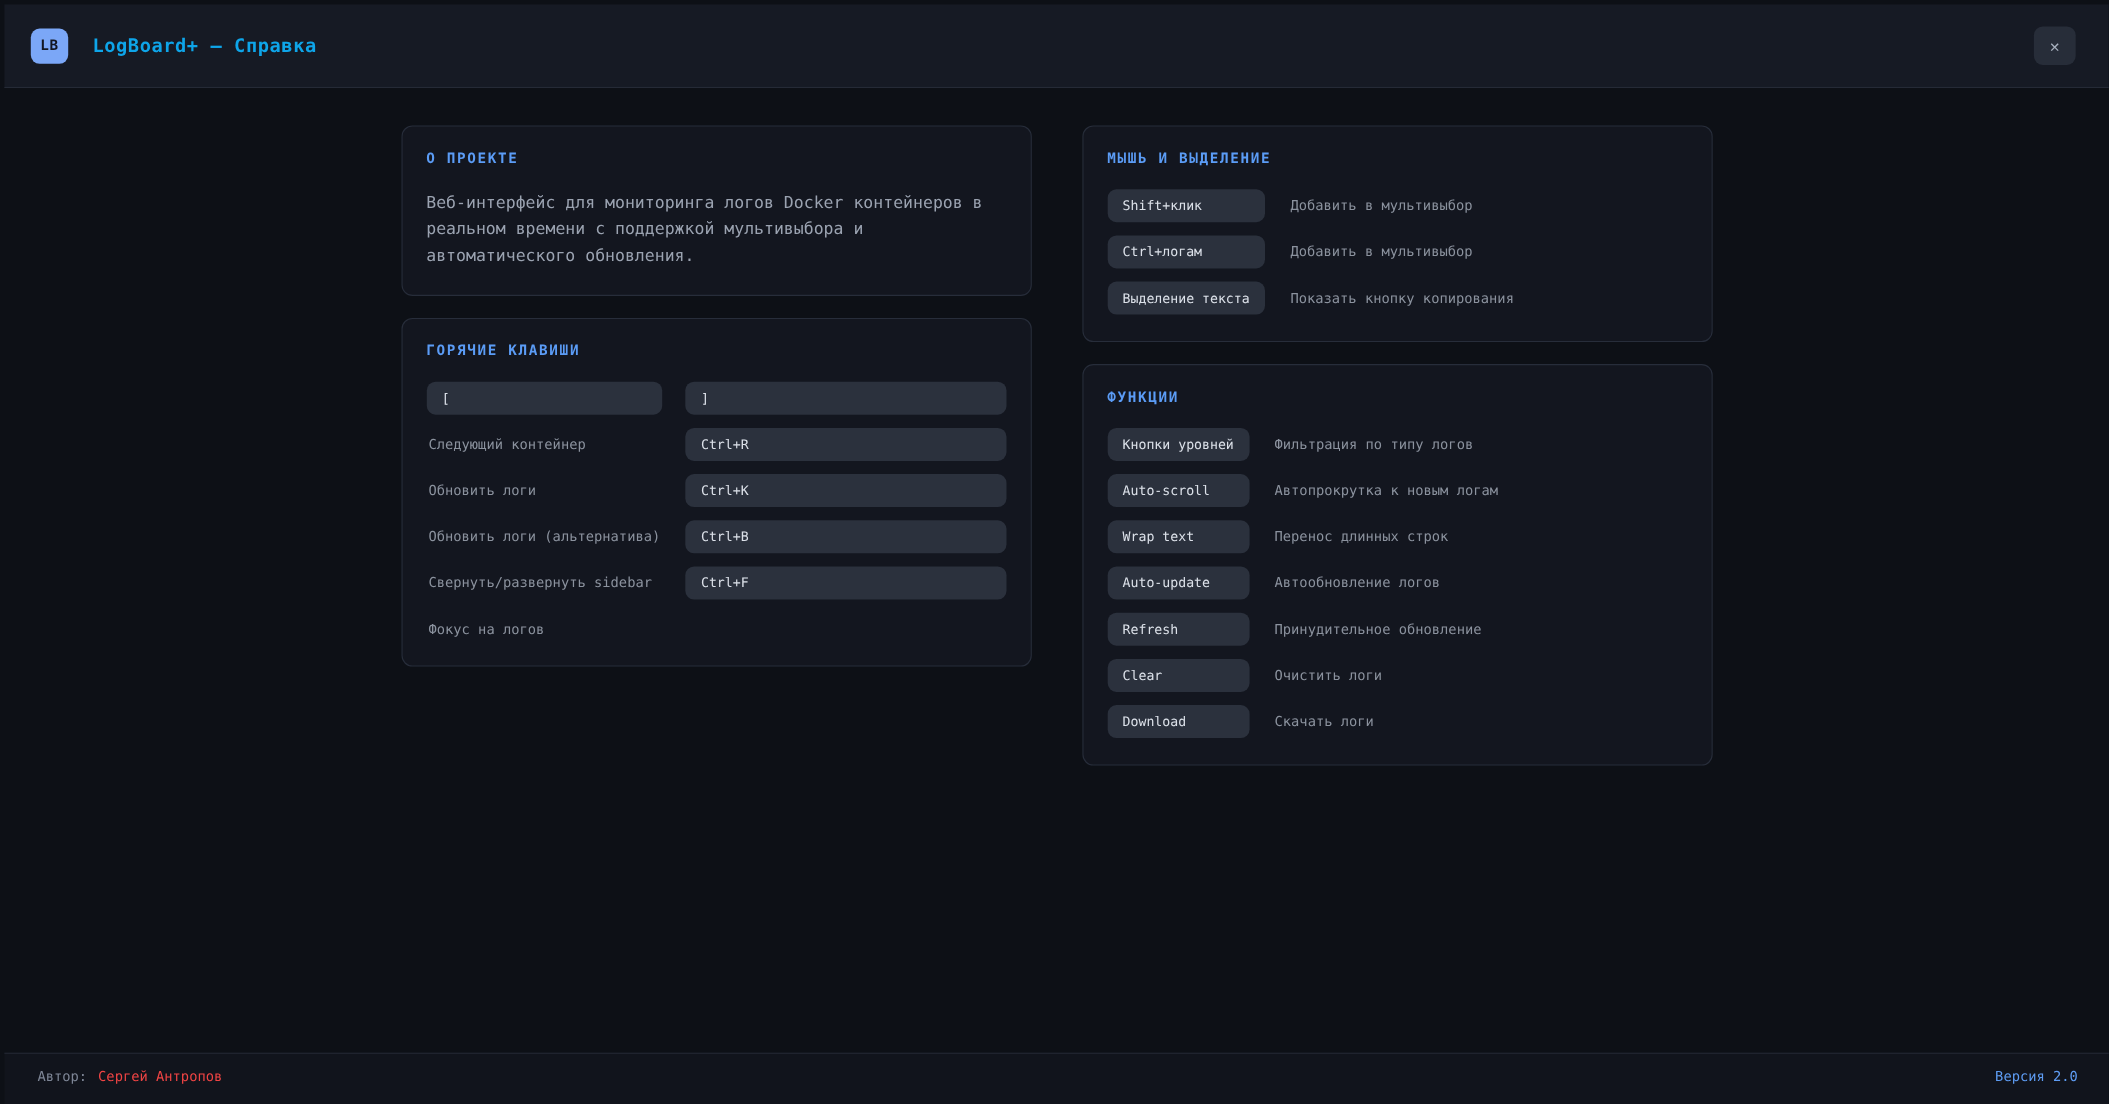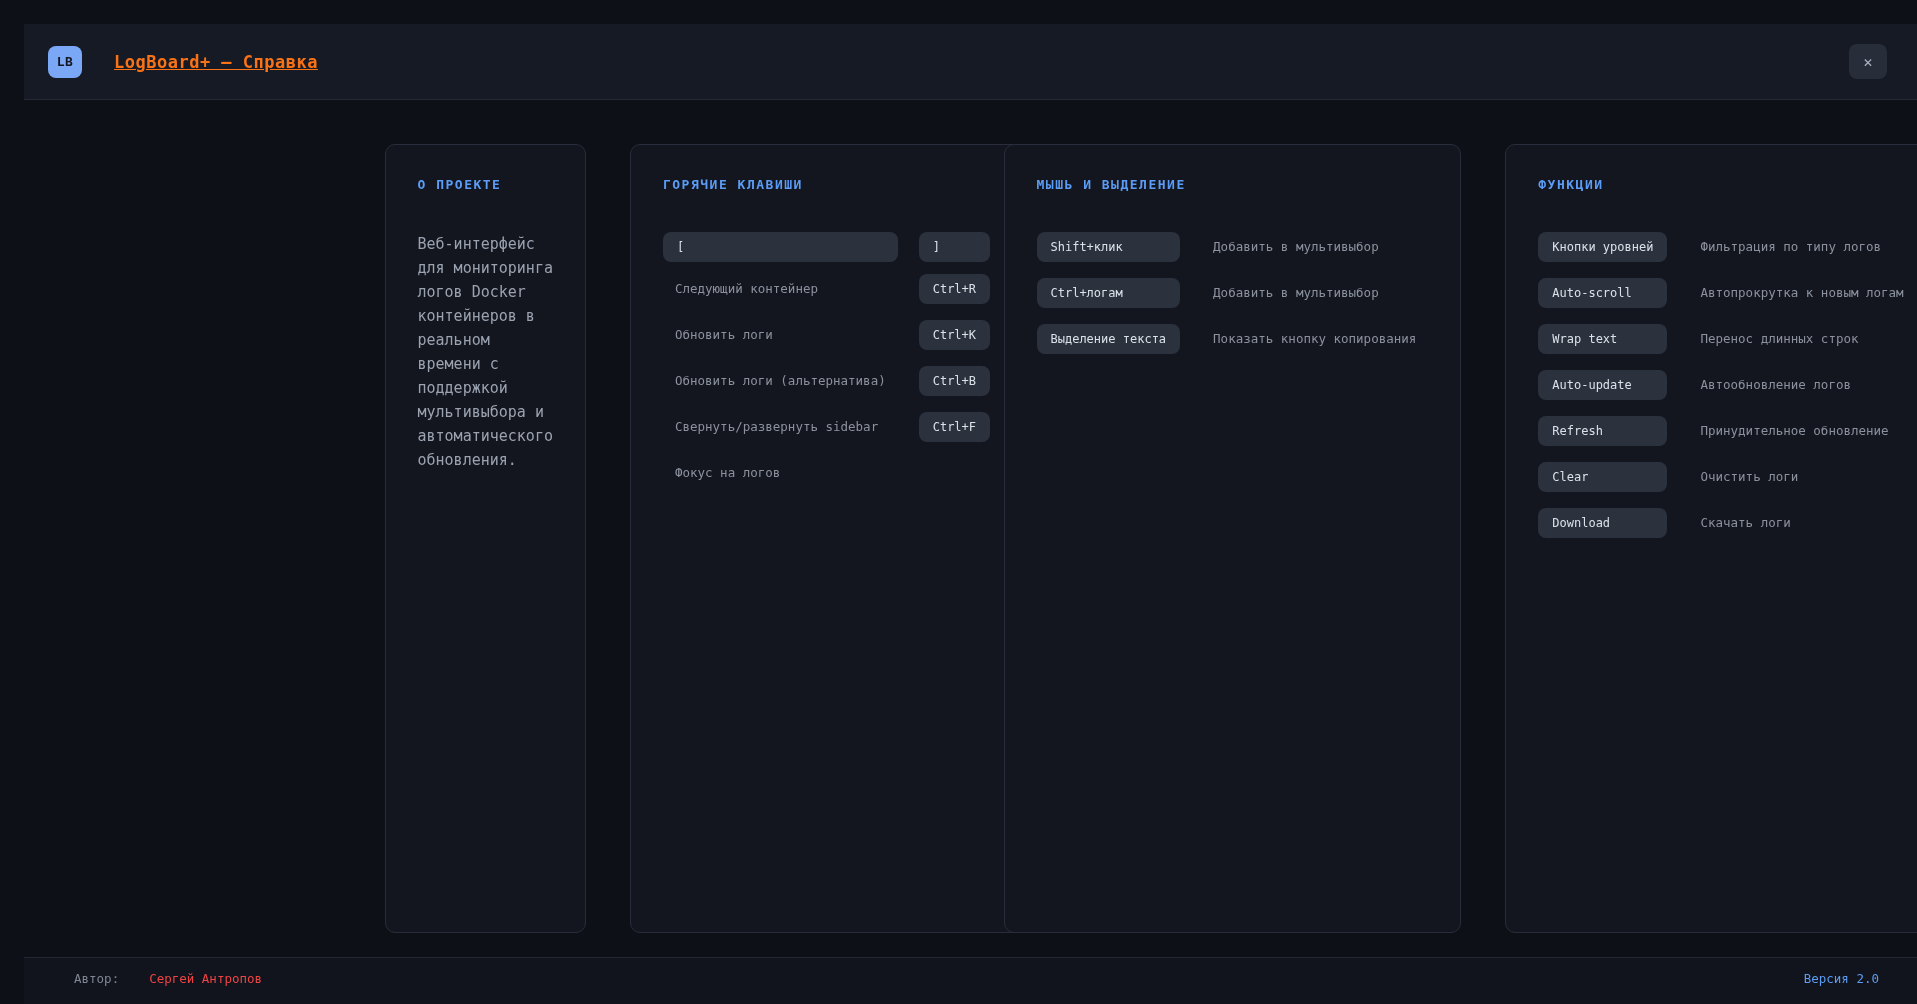--- a/index.html
+++ b/index.html
@@ -1,15 +1,15 @@
 <!DOCTYPE html>
 <html><head>
 <meta charset="utf-8">
 <style>
-  * { margin:0; padding:12px; box-sizing:border-box; }
+  * { margin:0; padding:2px; box-sizing:border-box; }
   html,body { width:1917px; height:1004px; overflow:hidden; }
   body {
     background:#0d1016;
     color:#9ba3b1;
     font-family:"DejaVu Sans Mono", monospace;
     display:flex; flex-direction:column;
   }
 
   
   .header {
@@ -21,39 +21,39 @@
   }
   .logo-badge {
     width:34px; height:32px; border-radius:8px;
     background:#7ba7f7; color:#131722;
     font-size:13px; font-weight:bold;
     display:flex; align-items:center; justify-content:center;
     letter-spacing:0.5px;
   }
   .header-title {
     margin-left:20px;
-    color:#f97316; font-size:17px; font-weight:bold; letter-spacing:0.5px;text-decoration:underline;
+    color:#0ea5e9; font-size:17px; font-weight:bold; letter-spacing:0.5px;
   }
   .header-spacer { flex:1; }
   .close-btn {
     width:38px; height:35px; border:none; border-radius:8px;
     background:#272d39; color:#a8b1bf;
     font-family:inherit; font-size:15px; font-weight:bold;
     display:flex; align-items:center; justify-content:center;
     cursor:pointer;
   }
 
   
   .main {
     flex:1 1 auto;
     display:flex; justify-content:center;
     padding-top:32px;
     gap:42px;
   }
-  .col { width:577px; display:flex; flex-direction:row; gap:44px; }
+  .col { width:577px; display:flex; flex-direction:column; gap:20px; }
 
   .card {
     background:#13161f;
     border:1px solid #272d3a;
     border-radius:10px;
     padding:20px 20px 22px 20px;
   }
   .card-title {
     color:#5b9cf6; font-size:13px; font-weight:bold;
     letter-spacing:1.5px; text-transform:uppercase;

